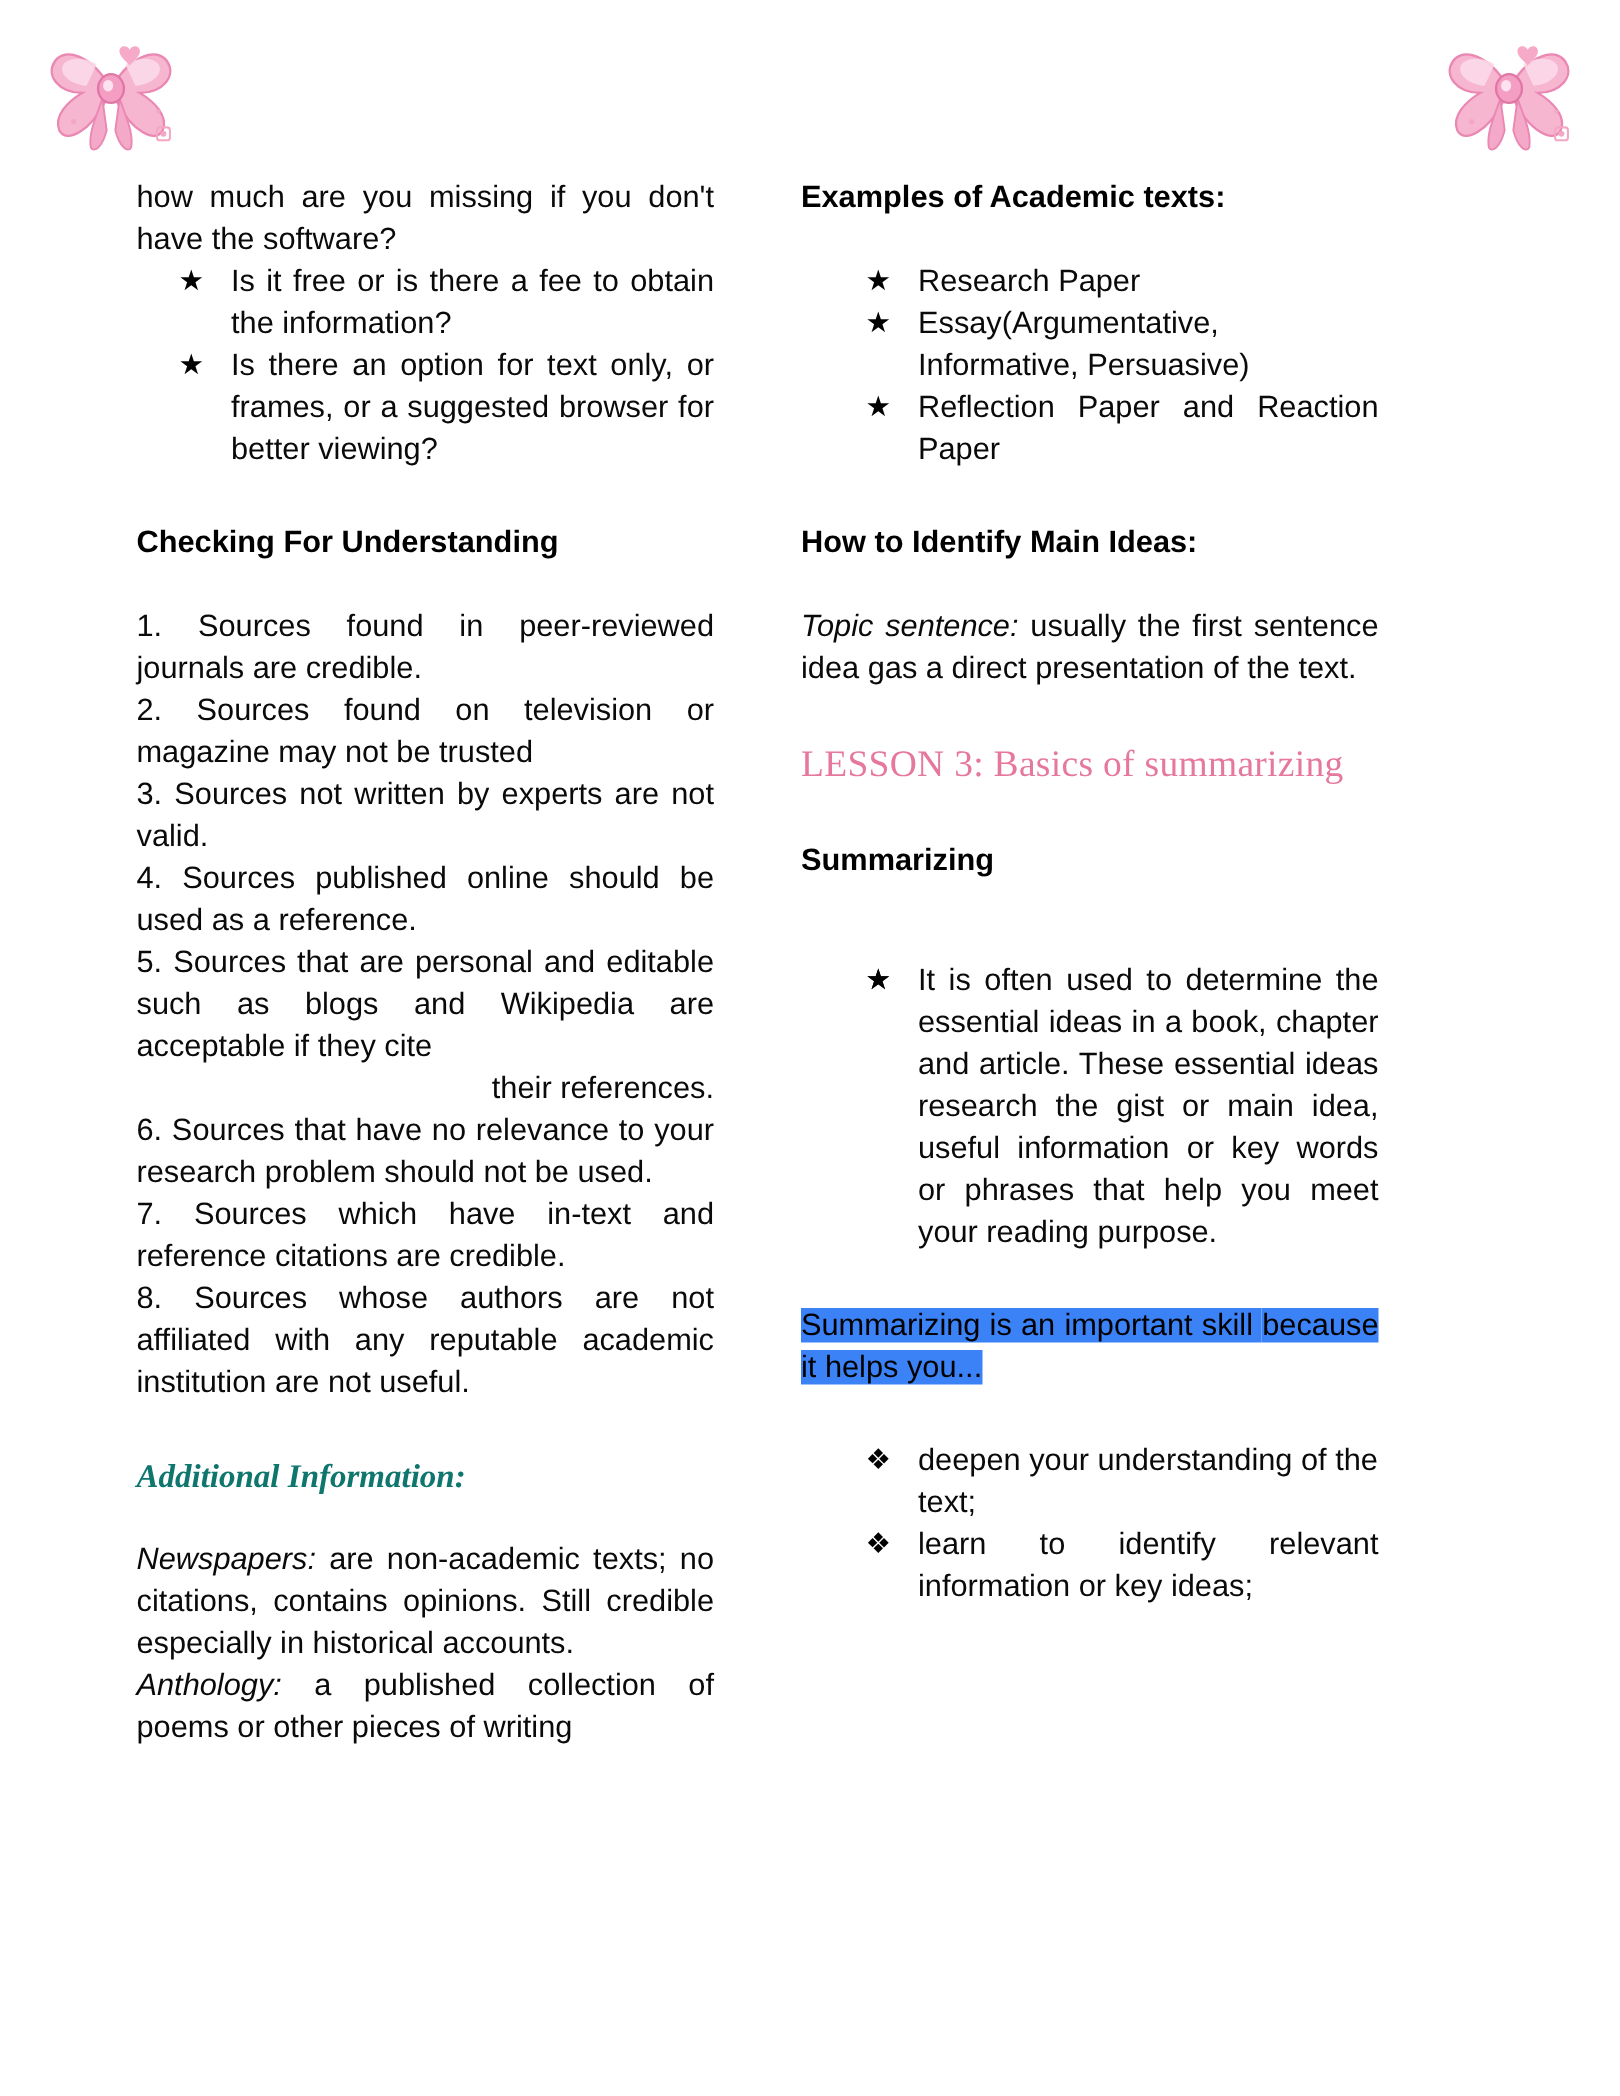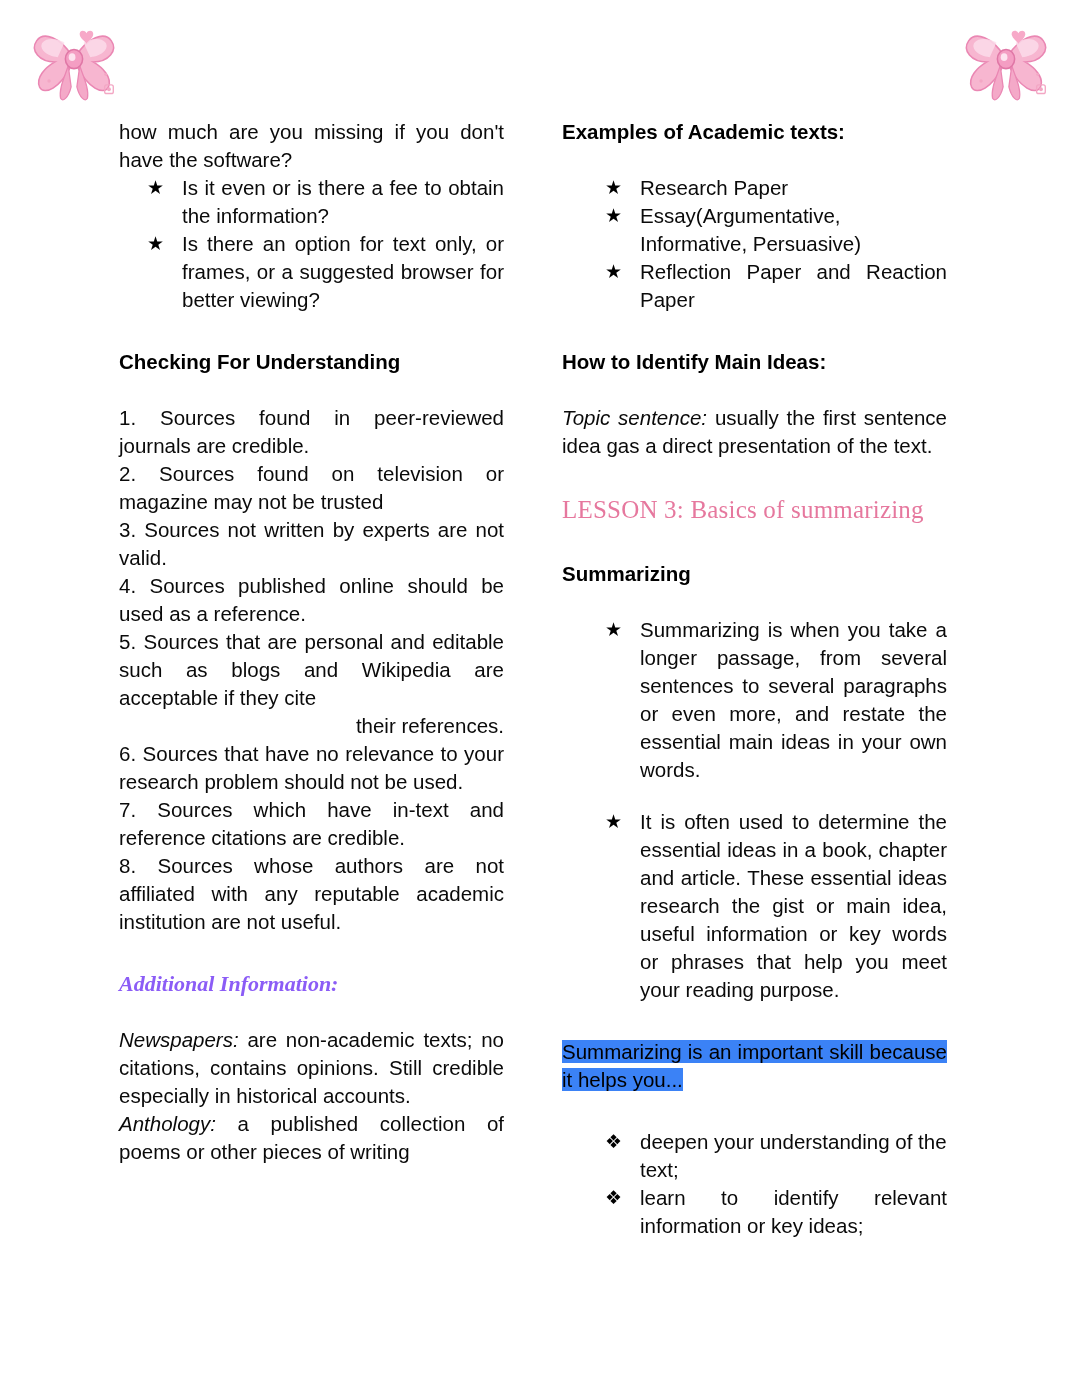--- a/index.html
+++ b/index.html
@@ -31,21 +31,21 @@
   .page {
     position: absolute;
     top: 118px;
     left: 0;
     width: 1080px;
   }
   .columns {
     display: flex;
     align-items: flex-start;
     gap: 58px;
-    padding-left: 119px;
+    padding-left: 91px;
     padding-right: 128px;
   }
   .col {
     width: 385px;
     flex: 0 0 385px;
   }
 
   
   .p {
     font-size: 20.5px;
@@ -67,21 +67,21 @@
     color: #000000;
   }
 
   h2.head-serif {
     font-family: "Liberation Serif", serif;
     font-size: 22px;
     line-height: 28px;
     font-weight: bold;
     font-style: italic;
     margin: 0;
-    color: #8b5cf6;
+    color: #0f766e;
   }
 
   h1.lesson {
     font-family: "Liberation Serif", serif;
     font-size: 25px;
     line-height: 32px;
     font-weight: normal;
     margin: 0;
     color: #e6789e;
     letter-spacing: 0.2px;
@@ -176,21 +176,21 @@
 <div class="page">
   <div class="columns">
 
     <div class="col">
 
       <p class="p">how much are you missing if you don't have the software?</p>
 
       <ul class="bullets hang">
         <li>
           <span class="bullet-glyph">★</span>
-          <span>Is it even or is there a fee to obtain the information?</span>
+          <span>Is it free or is there a fee to obtain the information?</span>
         </li>
         <li>
           <span class="bullet-glyph">★</span>
           <span>Is there an option for text only, or frames, or a suggested browser for better viewing?</span>
         </li>
       </ul>
 
       <div class="gap-lg"></div>
 
       <h2 class="head">Checking For Understanding</h2>
@@ -254,21 +254,20 @@
 
       <div class="gap-lg"></div>
 
       <h2 class="head">Summarizing</h2>
 
       <div class="gap-md"></div>
 
       <ul class="bullets star-indent">
         <li class="spaced">
           <span class="bullet-glyph">★</span>
-          <span>Summarizing is when you take a longer passage, from several sentences to several paragraphs or even more, and restate the essential main ideas in your own words.</span>
         </li>
         <li>
           <span class="bullet-glyph">★</span>
           <span>It is often used to determine the essential ideas in a book, chapter and article. These essential ideas research the gist or main idea, useful information or key words or phrases that help you meet your reading purpose.</span>
         </li>
       </ul>
 
       <div class="gap-lg"></div>
 
       <p class="highlight-block"><span class="hl">Summarizing is an important skill </span><span class="hl">because it helps you...</span></p>

